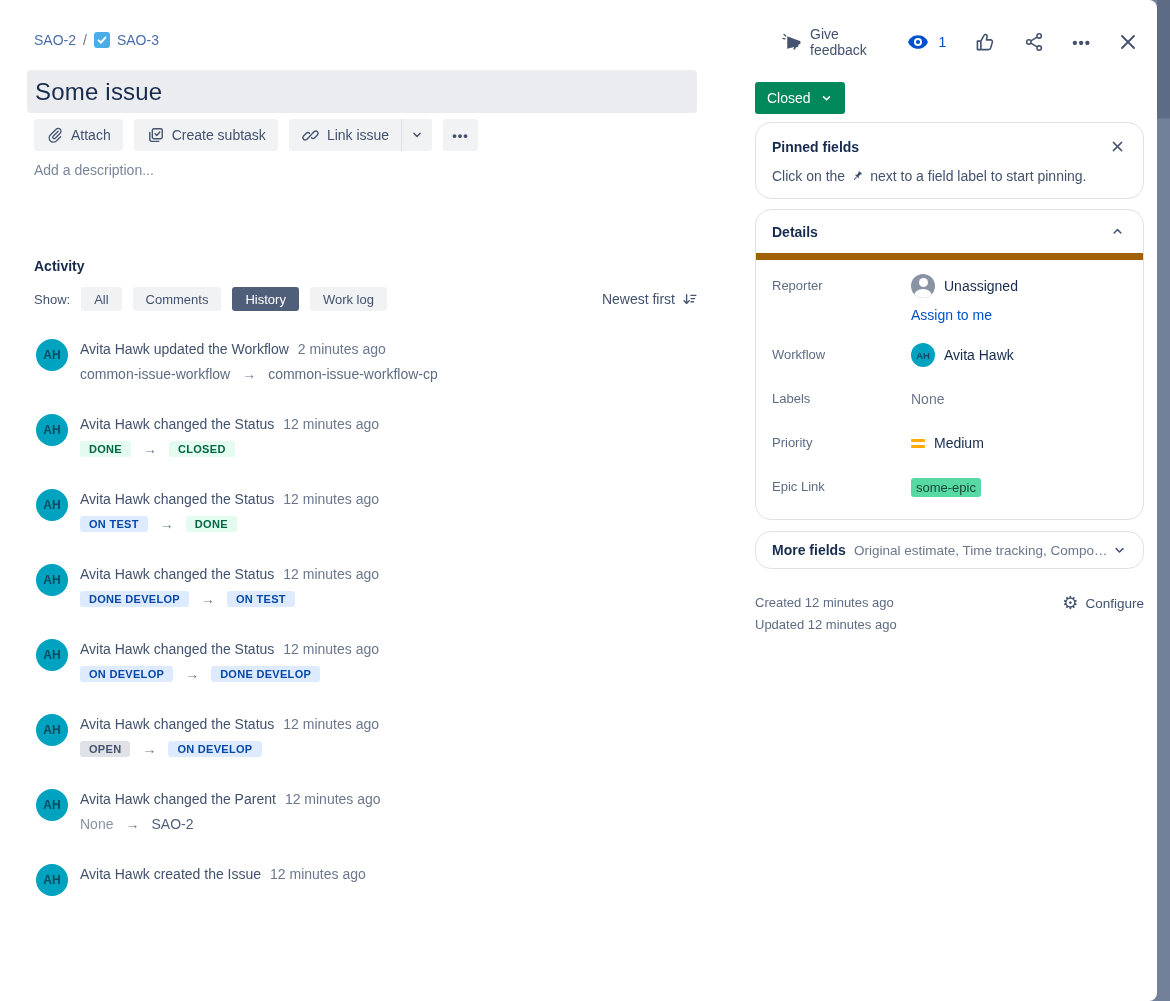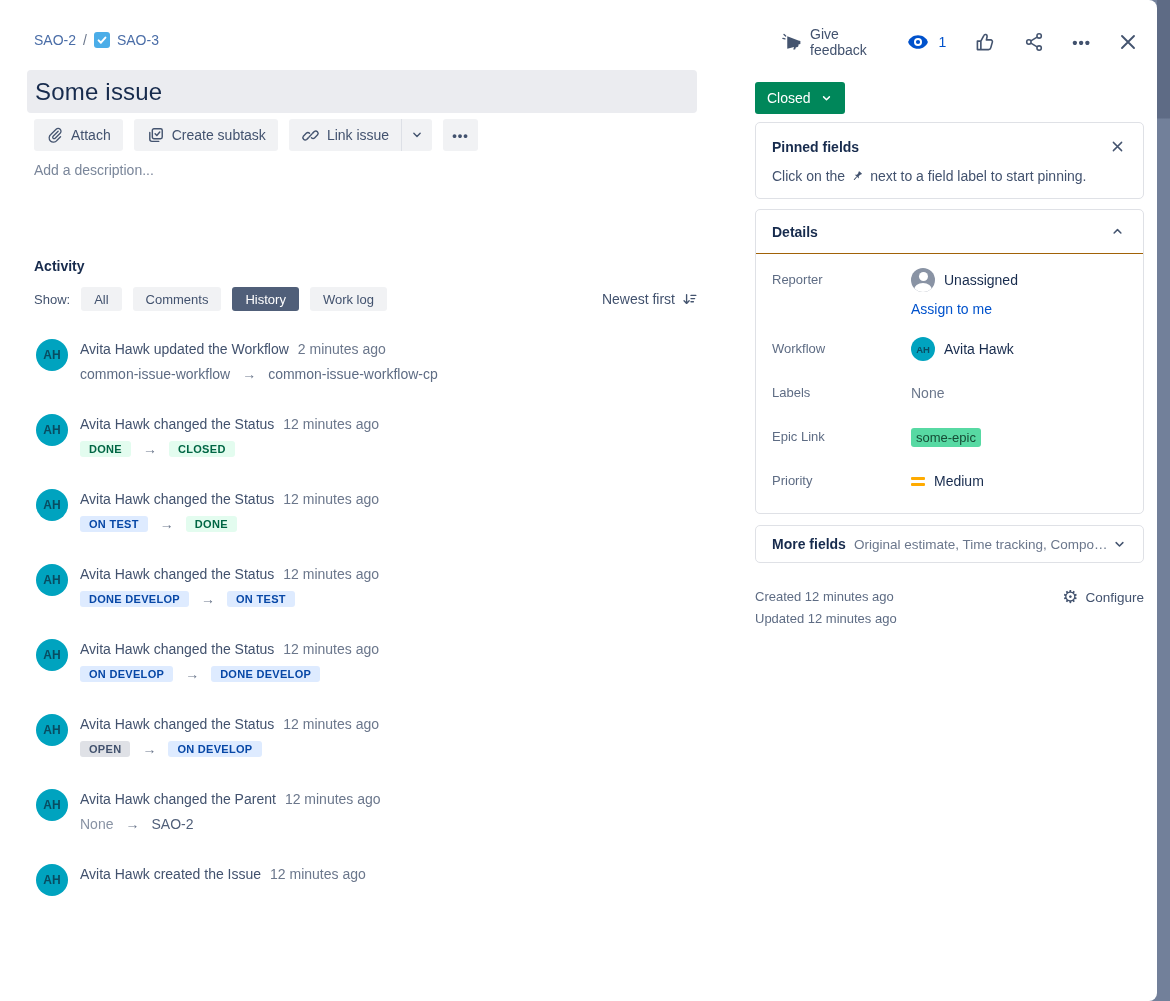--- a/index.html
+++ b/index.html
@@ -73,29 +73,29 @@
     cursor:pointer;margin-right:auto;}
   .hicon{display:inline-flex;align-items:center;justify-content:center;cursor:pointer;
     margin-left:27px;}
   .watchers{display:inline-flex;align-items:center;gap:8px;color:#0052CC;font-size:14px;}
 
   
   .right-col{position:absolute;left:755px;top:82px;width:389px;}
   .status-btn{height:32px;background:#00875A;color:#fff;border:none;border-radius:3px;
     font-size:14px;font-weight:500;font-family:inherit;display:inline-flex;align-items:center;
     gap:9px;padding:0 12px;cursor:pointer;}
-  .card{border:1px solid #DFE1E6;border-radius:5px;background:#fff;}
+  .card{border:1px solid #DFE1E6;border-radius:16px;background:#fff;}
   .pinned{margin-top:8px;padding:14px 16px;}
   .pinned-head{display:flex;align-items:center;}
   .pinned-head .sec-h{flex:1;}
   .x-btn{background:none;border:none;padding:2px;cursor:pointer;display:inline-flex;}
   .pinned-msg{margin-top:12px;font-size:14px;color:#42526E;display:flex;align-items:center;
     gap:5px;flex-wrap:wrap;}
   .details{margin-top:10px;}
-  .details-head{display:flex;align-items:center;padding:12px 16px;border-bottom:1px solid #a16207;}
+  .details-head{display:flex;align-items:center;padding:12px 16px;border-bottom:7px solid #a16207;}
   .details-head .sec-h{flex:1;}
   .chev-btn{background:none;border:none;padding:2px;cursor:pointer;display:inline-flex;}
   .details-body{padding:14px 16px 18px;}
   .f-row{display:flex;margin-bottom:20px;}
   .f-row:last-child{margin-bottom:2px;}
   .f-label{width:139px;flex:none;font-size:13px;color:#5E6C84;padding-top:4px;}
   .f-val{font-size:14px;color:#172B4D;display:flex;align-items:center;gap:9px;min-height:24px;}
   .avatar24{width:24px;height:24px;border-radius:50%;background:#00A3BF;color:#094D63;
     font-size:9.5px;font-weight:700;display:flex;align-items:center;justify-content:center;flex:none;}
   .avatar-un{width:24px;height:24px;border-radius:50%;background:#8993A4;position:relative;
@@ -432,35 +432,35 @@
           <div class="f-val">
             <span class="avatar24">AH</span>
             <span>Avita Hawk</span>
           </div>
         </div>
         <div class="f-row">
           <div class="f-label">Labels</div>
           <div class="f-val none-val">None</div>
         </div>
         <div class="f-row">
-          <div class="f-label">Epic Link</div>
-          <div class="f-val">
-            <span class="epic-chip">some-epic</span>
-          </div>
-        </div>
-        <div class="f-row">
           <div class="f-label">Priority</div>
           <div class="f-val">
             <span class="prio-ic">
                 <i></i>
                 <i></i>
               </span>
             <span>Medium</span>
           </div>
         </div>
+        <div class="f-row">
+          <div class="f-label">Epic Link</div>
+          <div class="f-val">
+            <span class="epic-chip">some-epic</span>
+          </div>
+        </div>
       </div>
     </div>
 
     <div class="card morefields">
       <span class="mf-title">More fields</span>
       <span class="mf-sub">Original estimate, Time tracking, Components,...</span>
       <span>
         <svg width="15" height="15" viewBox="0 0 20 20" fill="none" stroke="#44546F" stroke-width="2" stroke-linecap="round" stroke-linejoin="round">
             <polyline points="5.5,7.5 10,12 14.5,7.5"></polyline>
           </svg>

